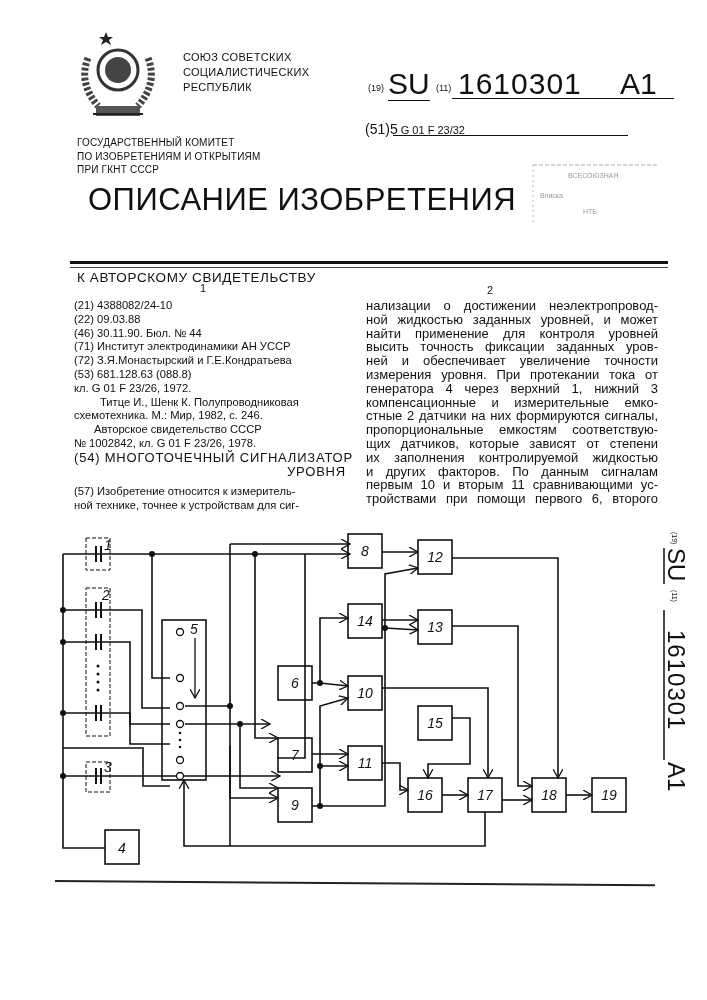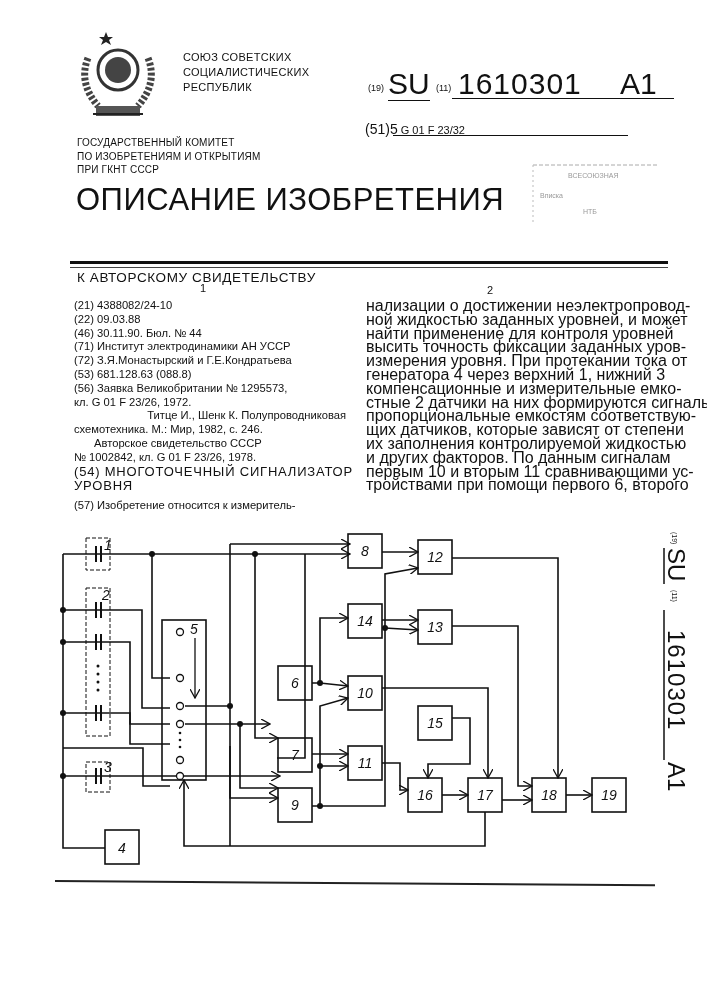--- a/index.html
+++ b/index.html
@@ -11,32 +11,32 @@
   .su { left:388px; top:68px; font-size:30px; line-height:32px; border-bottom:1.5px solid #111; }
   .code11 { left:436px; top:83px; font-size:9px; }
   .pnum { left:458px; top:68px; font-size:30px; line-height:32px; letter-spacing:1px; }
   .pnumline { left:452px; top:98px; width:222px; height:0; border-top:1.5px solid #111; }
   .a1 { left:620px; top:68px; font-size:30px; line-height:32px; }
   .ipc { left:365px; top:121px; font-size:11px; }
   .ipc-lbl { font-size:14px; }
   .ipcline { left:393px; top:135px; width:235px; border-top:1px solid #111; }
   .committee { left:77px; top:136px; font-size:10px; line-height:13.5px; letter-spacing:0.2px; }
   .stamp { left:528px; top:162px; width:135px; height:62px; font-size:7px; color:#999; }
-  .title { left:76px; top:182px; font-size:31px; line-height:36px; letter-spacing:0.5px; }
+  .title { left:88px; top:182px; font-size:31px; line-height:36px; letter-spacing:0.5px; }
   .subtitle { left:77px; top:230px; font-size:13.5px; letter-spacing:0.6px;margin-top:40px; }
   .rule1 { left:70px; top:261px; width:598px; height:3px; background:#111; }
   .rule2 { left:70px; top:267px; width:598px; height:1px; background:#444; }
   .col1 { left:200px; top:282px; font-size:11px; }
   .col2 { left:487px; top:284px; font-size:11px; }
   .leftcol { left:74px; top:299px; width:272px; font-size:11.2px; line-height:13.8px; }
   .leftcol div { white-space:nowrap; }
-  .indent { padding-left:26px;text-align:right; }
+  .indent { padding-left:26px; }
   .indent2 { padding-left:20px; }
-  .big { font-size:13px; letter-spacing:0.8px; line-height:14px; }
-  .rightcol { left:366px; top:299px; width:292px; font-size:16px; line-height:13.8px; text-align:justify; }
+  .big { font-size:13px; letter-spacing:0.8px; line-height:14px;text-align:right; }
+  .rightcol { left:366px; top:299px; width:292px; font-size:13px; line-height:13.8px; text-align:justify; }
   .rightcol div { white-space:nowrap; text-align:justify; text-align-last:justify; }
   .sidebar { left:640px; top:530px; width:50px; height:270px; }
   .diagram { left:50px; top:528px; width:600px; height:352px; }
   .bottomrule { left:55px; top:880px; width:600px; height:2px; background:#222; transform:rotate(0.4deg); transform-origin:left; }
 </style>
 </head>
 <body>
 
 <svg class="abs emblem" viewBox="0 0 100 96">
   <polygon points="38,4 40,9 45,9 41,12 43,17 38,14 33,17 35,12 31,9 36,9" fill="#222"></polygon>
@@ -90,36 +90,37 @@
 <span class="abs col1">1</span>
 <span class="abs col2">2</span>
 
 <div class="abs leftcol">
   <div>(21) 4388082/24-10</div>
   <div>(22) 09.03.88</div>
   <div>(46) 30.11.90. Бюл. № 44</div>
   <div>(71) Институт электродинамики АН УССР</div>
   <div>(72) З.Я.Монастырский и Г.Е.Кондратьева</div>
   <div>(53) 681.128.63 (088.8)</div>
-  <div>(56) Заявка Великобритании № 1295573,</div>
   <div>кл. G 01 F 23/26, 1972.</div>
   <div class="indent">Титце И., Шенк К. Полупроводниковая</div>
   <div>схемотехника. М.: Мир, 1982, с. 246.</div>
   <div class="indent2">Авторское свидетельство СССР</div>
   <div>№ 1002842, кл. G 01 F 23/26, 1978.</div>
   <div class="big">(54) МНОГОТОЧЕЧНЫЙ  СИГНАЛИЗАТОР</div>
   <div class="big">УРОВНЯ</div>
   <div style="margin-top:6px">(57) Изобретение относится к измеритель-</div>
+  <div>ной технике, точнее к устройствам для сиг-</div>
 </div>
 
 <div class="abs rightcol">
   <div>нализации о достижении неэлектропровод-</div>
   <div>ной жидкостью заданных уровней, и может</div>
   <div>найти применение для контроля уровней</div>
   <div>высить точность фиксации заданных уров-</div>
+  <div>ней и обеспечивает увеличение точности</div>
   <div>измерения уровня. При протекании тока от</div>
   <div>генератора 4 через верхний 1, нижний 3</div>
   <div>компенсационные и измерительные емко-</div>
   <div>стные 2 датчики на них формируются сигналы,</div>
   <div>пропорциональные емкостям соответствую-</div>
   <div>щих датчиков, которые зависят от степени</div>
   <div>их заполнения контролируемой жидкостью</div>
   <div>и других факторов. По данным сигналам</div>
   <div>первым 10 и вторым 11 сравнивающими ус-</div>
   <div>тройствами при помощи первого 6, второго</div>

